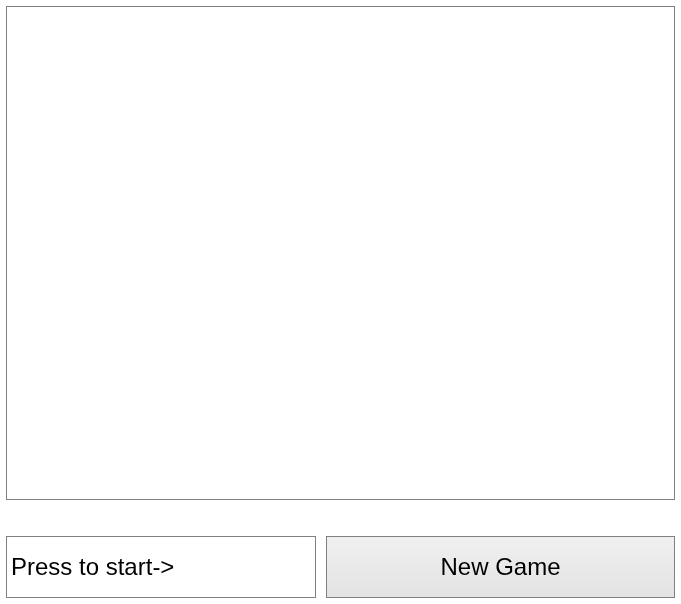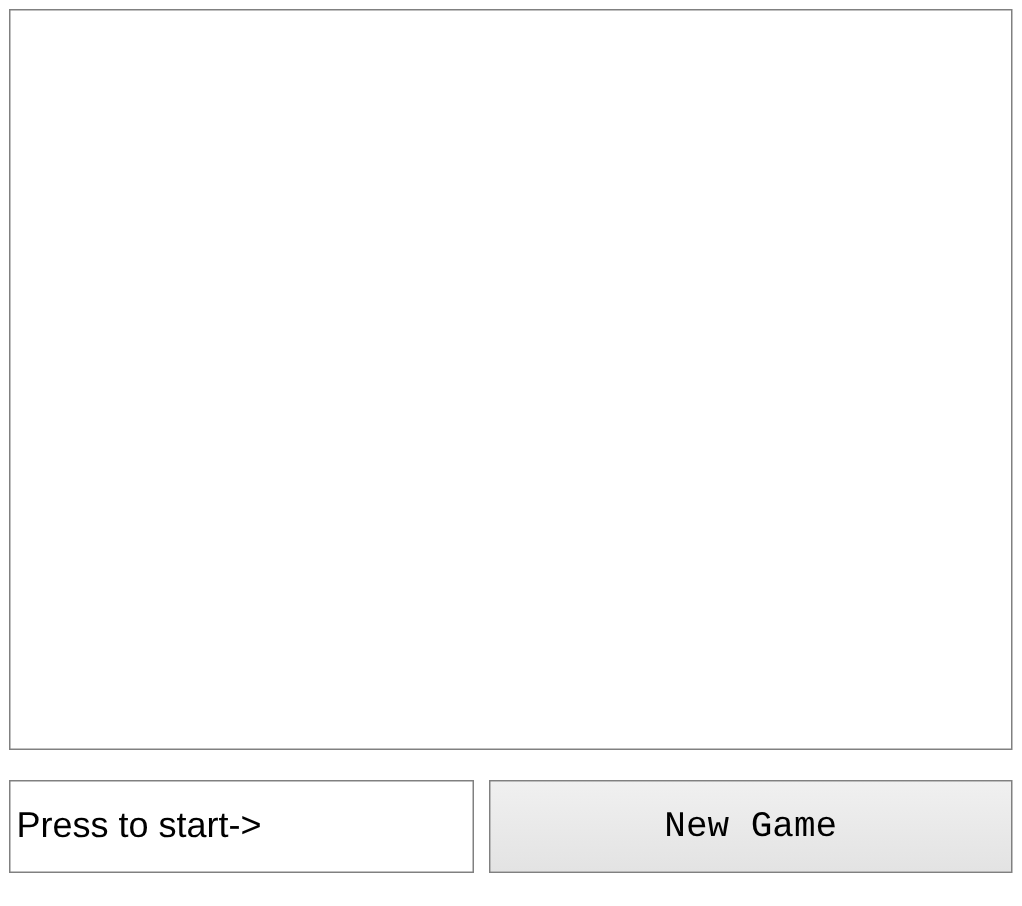--- a/index.html
+++ b/index.html
@@ -17,21 +17,21 @@
     }
     .game-area {
       width: 100%;
       height: 494px;
       border: 1px solid #808080;
       background: #ffffff;
     }
     .controls {
       display: flex;
       gap: 10px;
-      margin-top: 20px;
+      margin-top: 36px;
     }
     .status-box {
       flex: 0 0 310px;
       height: 62px;
       border: 1px solid #808080;
       background: #ffffff;
       display: flex;
       align-items: center;
       padding-left: 4px;
       font-size: 24px;
@@ -39,21 +39,21 @@
     }
     .new-game-btn {
       flex: 1;
       height: 62px;
       border: 1px solid #808080;
       background: #e9e9e9;
       background: linear-gradient(to bottom, #f0f0f0, #e3e3e3);
       font-size: 24px;
       color: #000000;
       cursor: pointer;
-      font-family: Liberation Mono, monospace;
+      font-family: Liberation Sans, sans-serif;
     }
   </style>
 </head>
 <body>
 
 <div class="container">
   <div class="game-area"></div>
   <div class="controls">
     <div class="status-box">
       <span>Press to start-&gt;</span>

